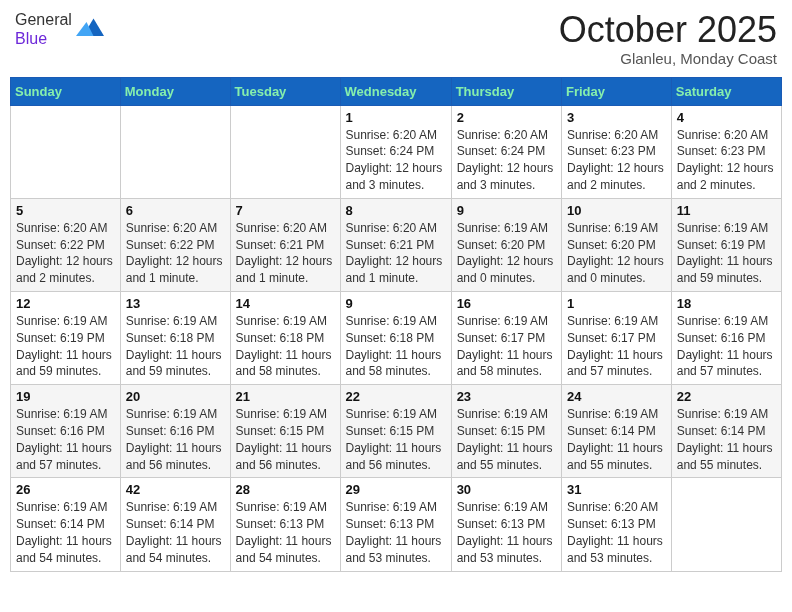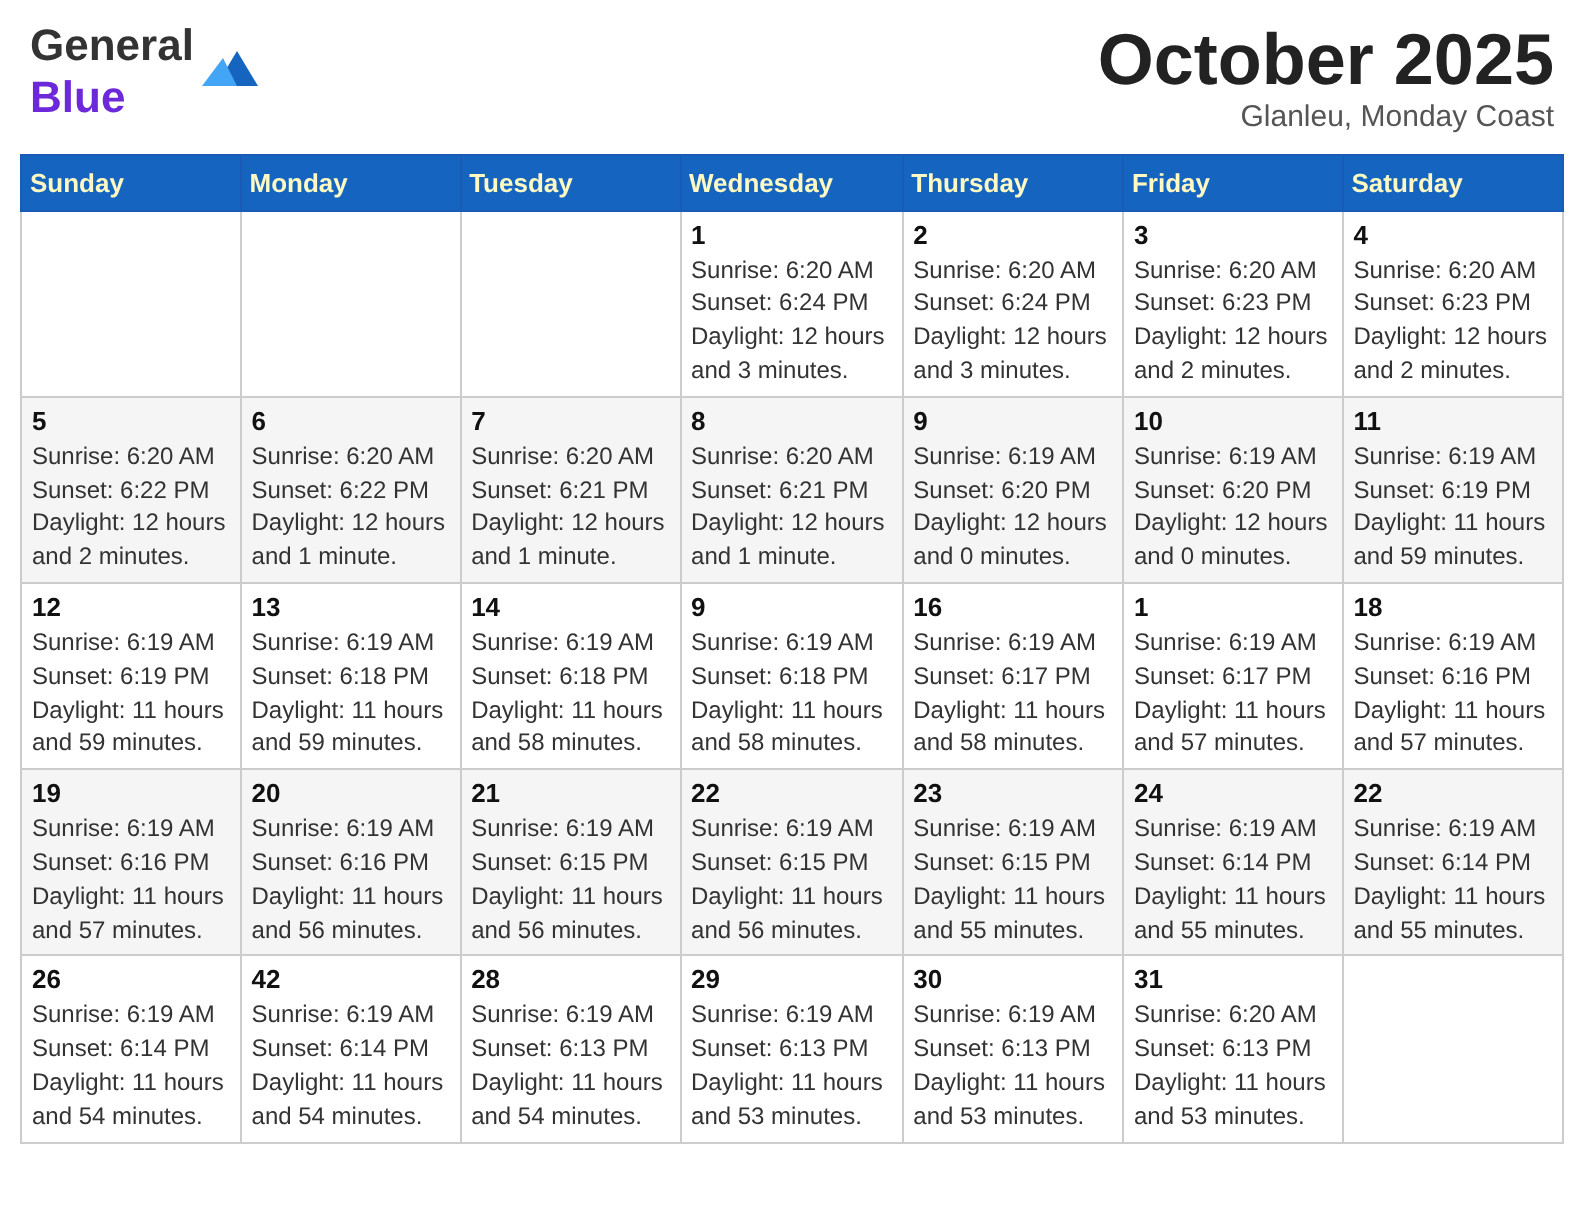--- a/index.html
+++ b/index.html
@@ -16,53 +16,53 @@
       align-items: flex-start;
       margin-bottom: 10px;
       padding: 0 5px;
     }
     .logo {
       display: flex;
       align-items: center;
       gap: 0;
     }
     .logo-text {
-      font-size: 22px;
-      font-weight: bold;
+      font-size: 16px;
+      font-weight: normal;
       line-height: 1.2;
     }
     .logo-general { color: #333; }
     .logo-blue { color: #6d28d9; }
     .logo-icon {
       width: 28px;
       height: 28px;
       margin-left: 2px;
     }
     .title-area {
       text-align: right;
     }
     .month-title {
       font-size: 36px;
-      font-weight: bold;
+      font-weight: normal;
       color: #222;
       line-height: 1.1;
       text-align: center;
     }
     .location {
       font-size: 15px;
       color: #555;
     }
     .calendar {
       width: 100%;
       border-collapse: collapse;
       border: 1px solid #ccc;
     }
     .calendar th {
       background-color: #1565c0;
-      color: #fef9c3;
+      color: #86efac;
       font-size: 13px;
       font-weight: bold;
       padding: 6px 4px;
       text-align: left;
       border: 1px solid #1a5bb5;
     }
     .calendar td {
       vertical-align: top;
       border: 1px solid #ccc;
       padding: 4px 5px;

